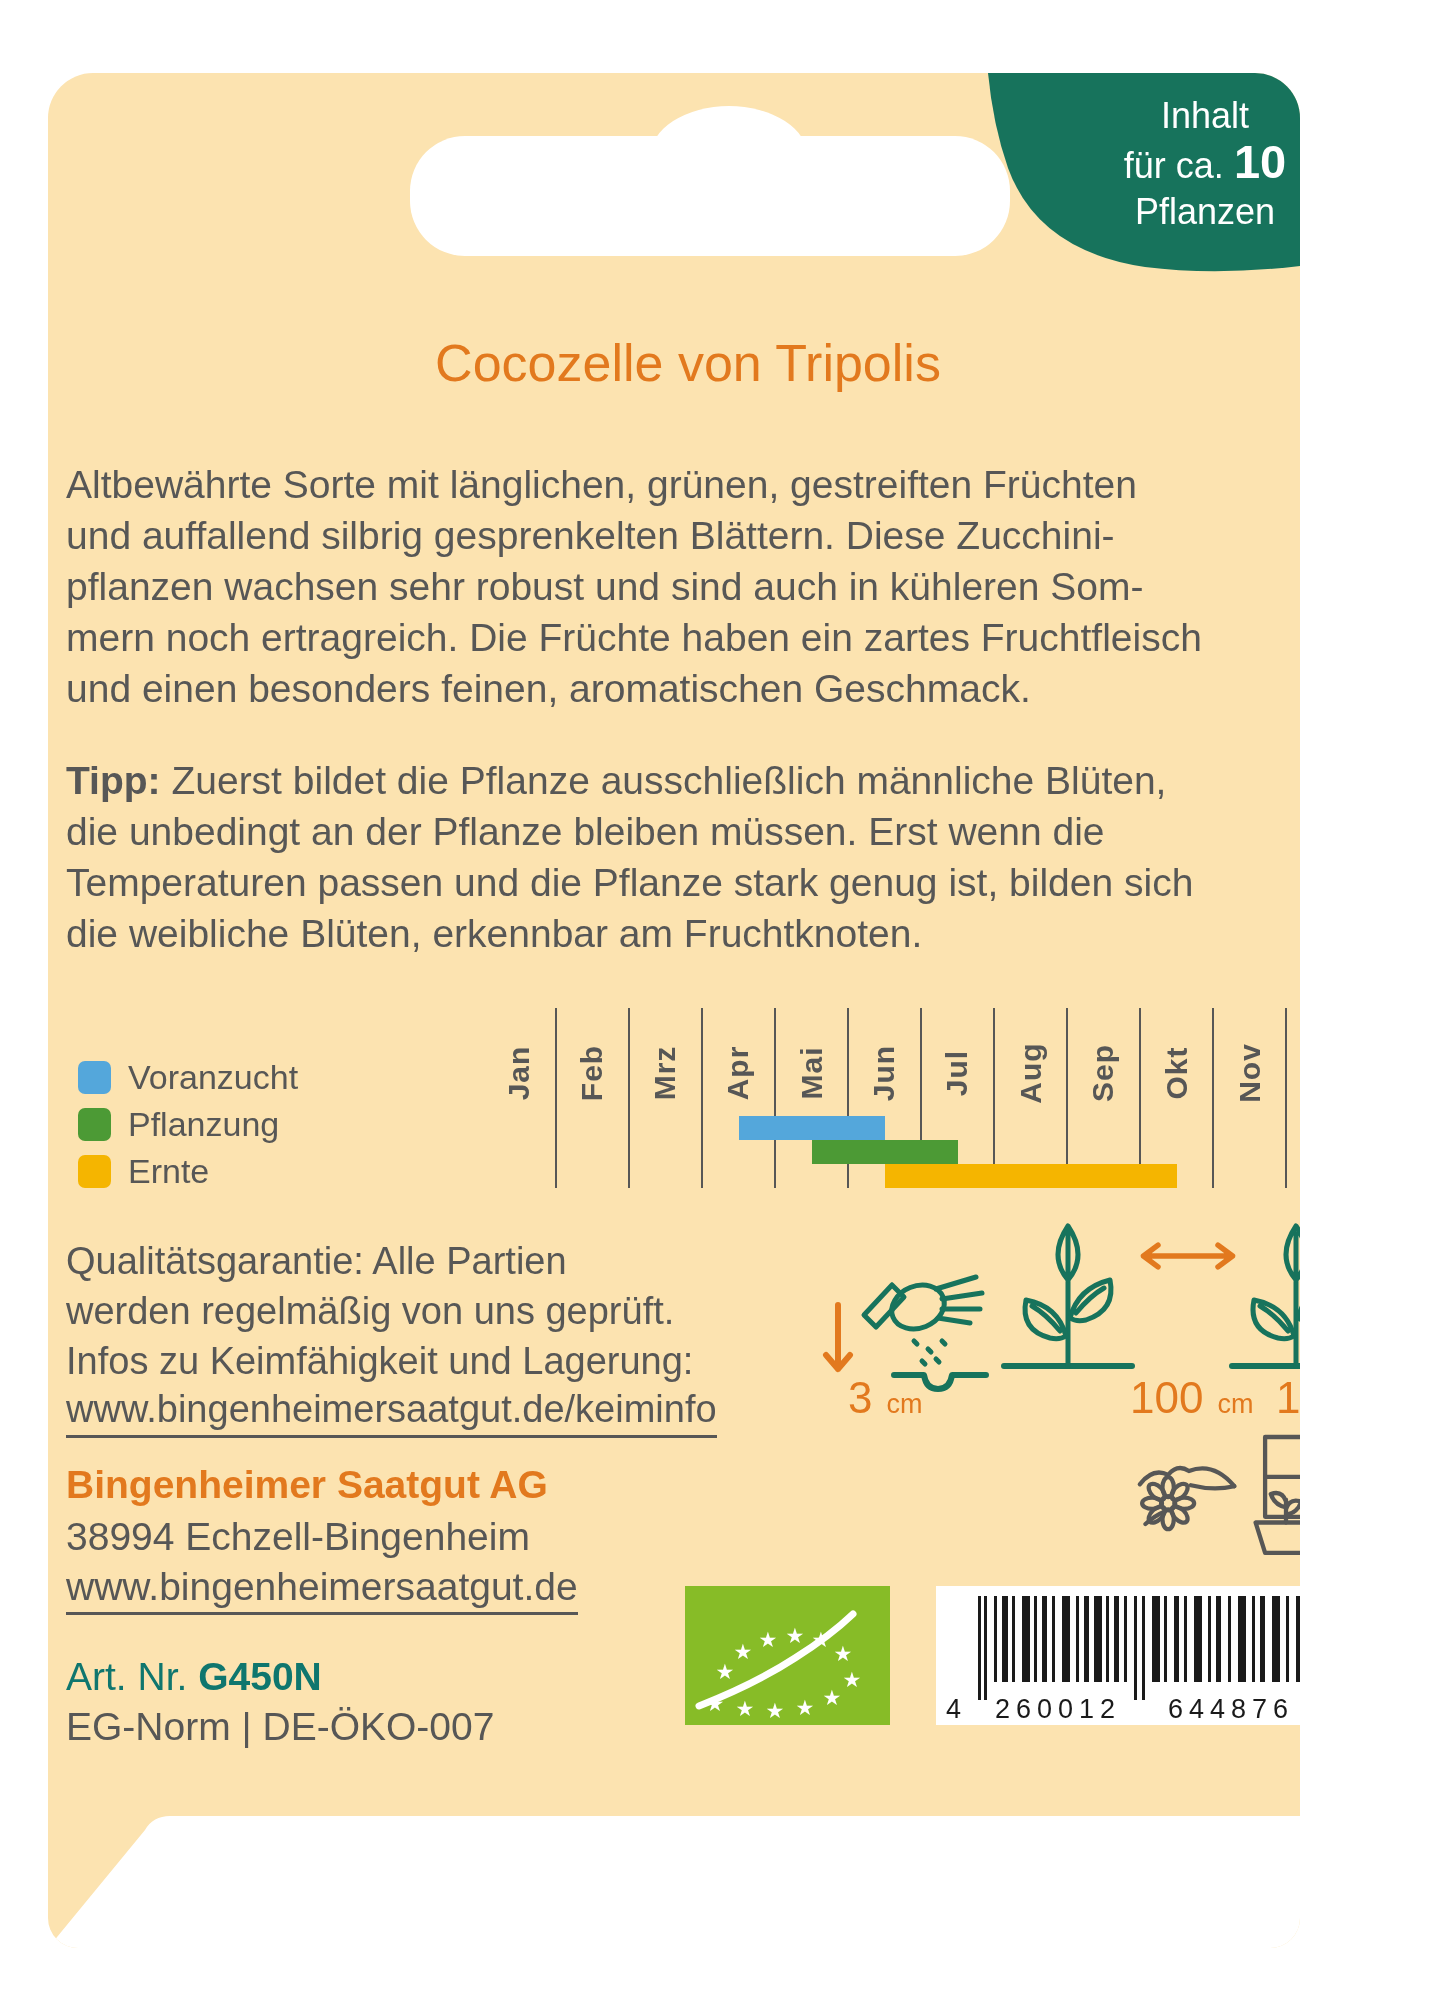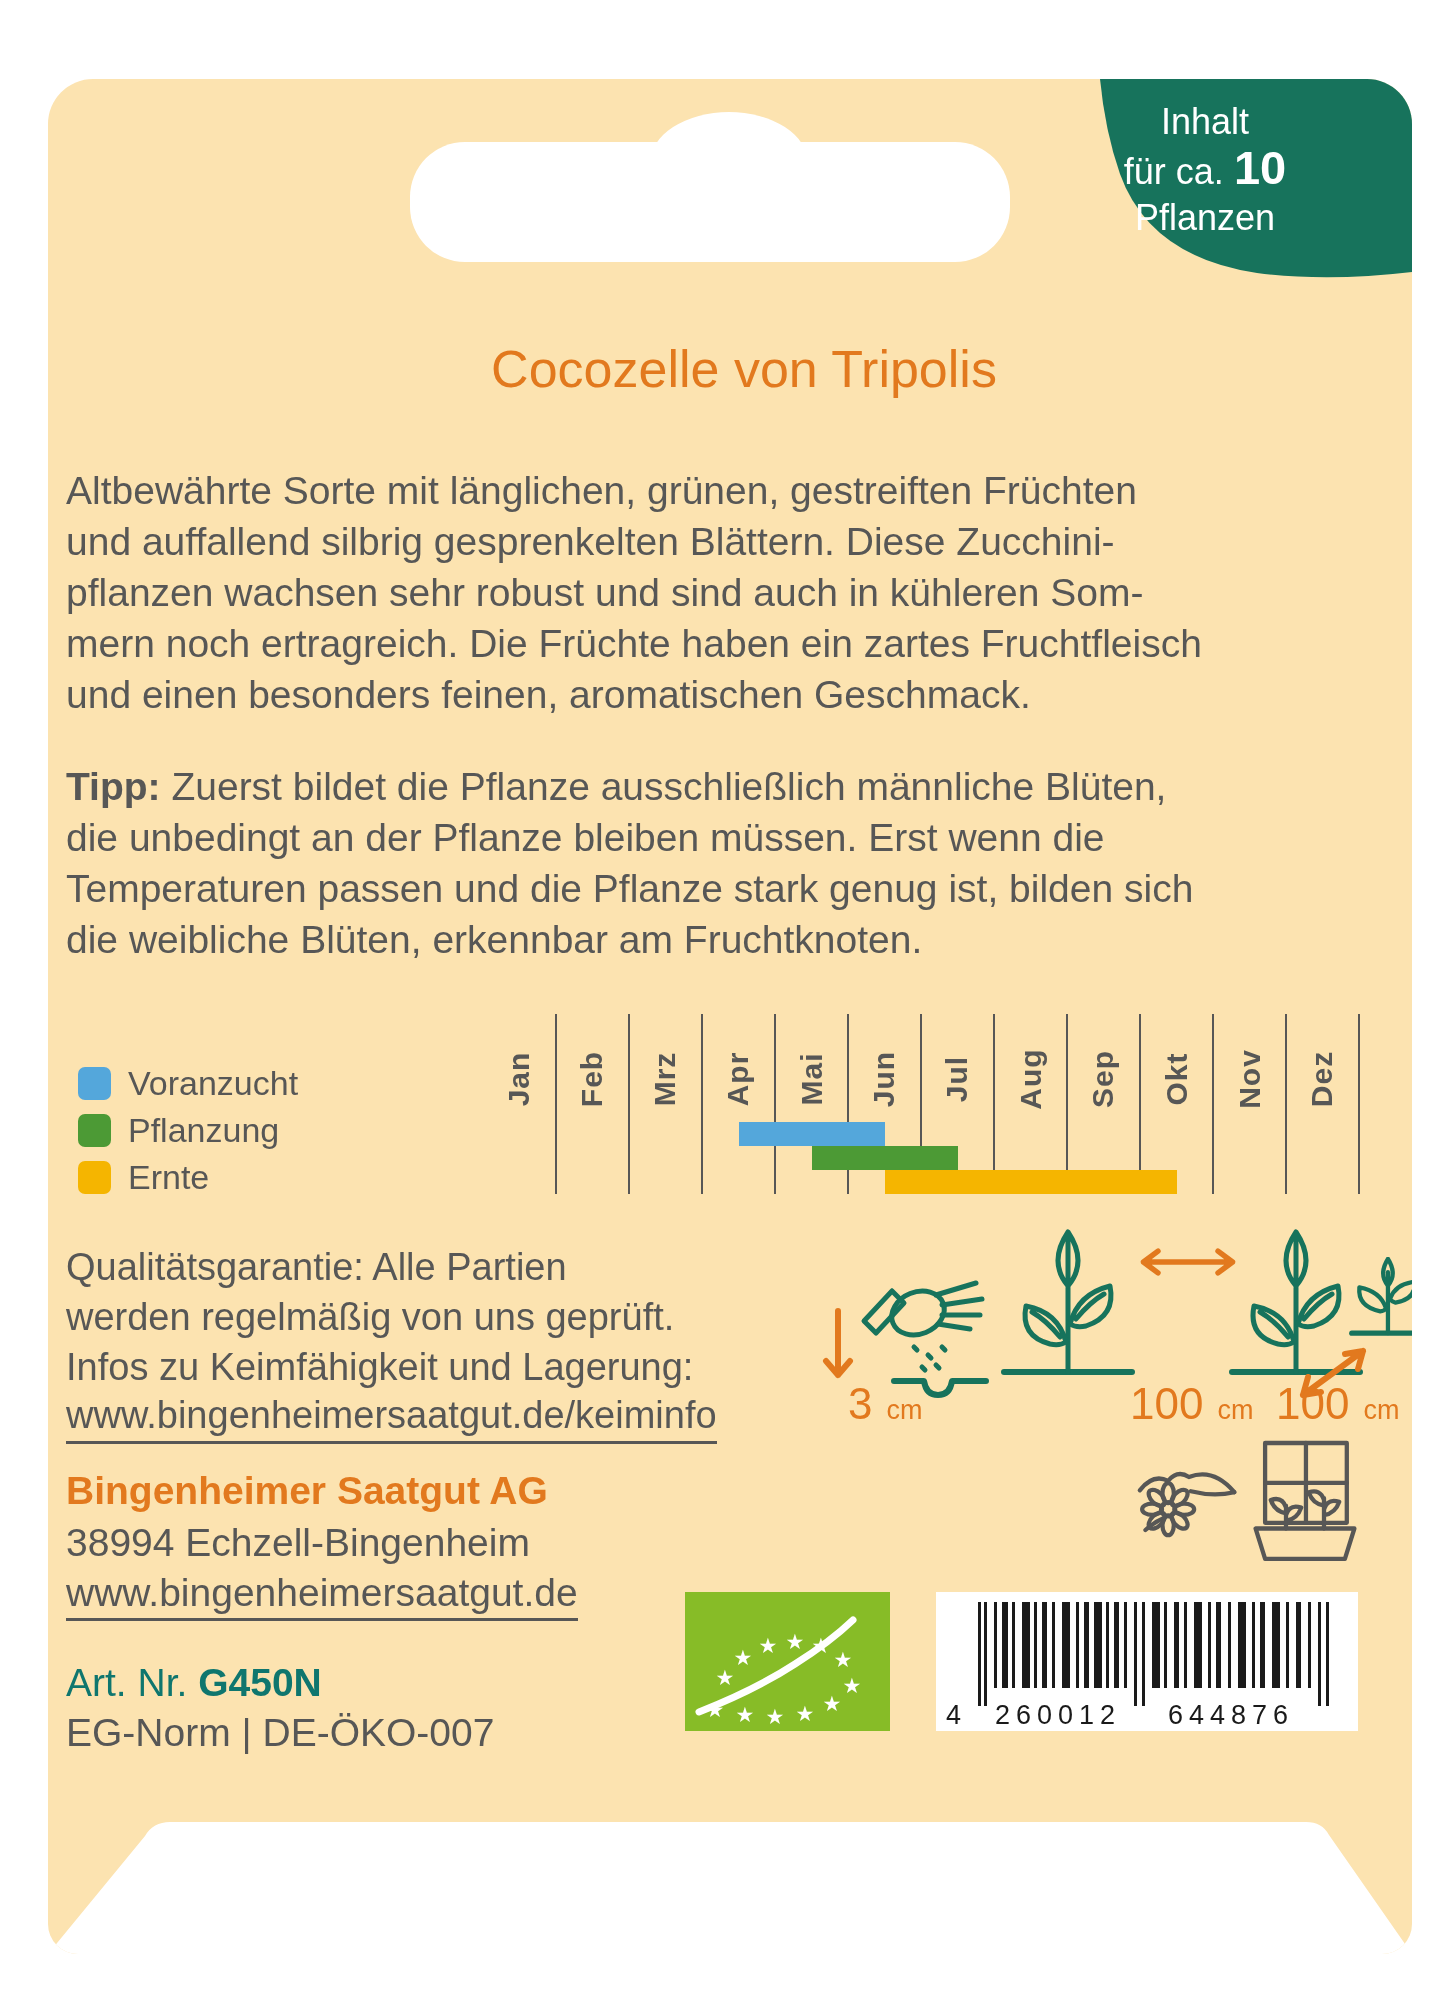--- a/index.html
+++ b/index.html
@@ -1,21 +1,21 @@
 <!DOCTYPE html>
 <html><head>
 <meta charset="utf-8">
 <style>
   html,body{margin:0;padding:0;}
   body{
     width:1438px;height:2000px;position:relative;background:#ffffff;
     font-family:"Liberation Sans",sans-serif;color:#575756;
   }
   .card{
-    position:absolute;left:48px;top:79px;width:1364px;height:1875px;
+    position:absolute;left:48px;top:73px;width:1252px;height:1875px;
     background:#fce3b0;border-radius:45px 45px 30px 30px;overflow:hidden;
   }
   
   .badge-shape{position:absolute;top:0;right:0;width:340px;height:205px;}
   .badge-text-inner{
     position:absolute;left:1024px;top:20px;width:266px;text-align:center;
     color:#ffffff;font-size:36px;line-height:46px;
   }
   .badge-text-inner .big{font-size:47px;font-weight:700;}
   

